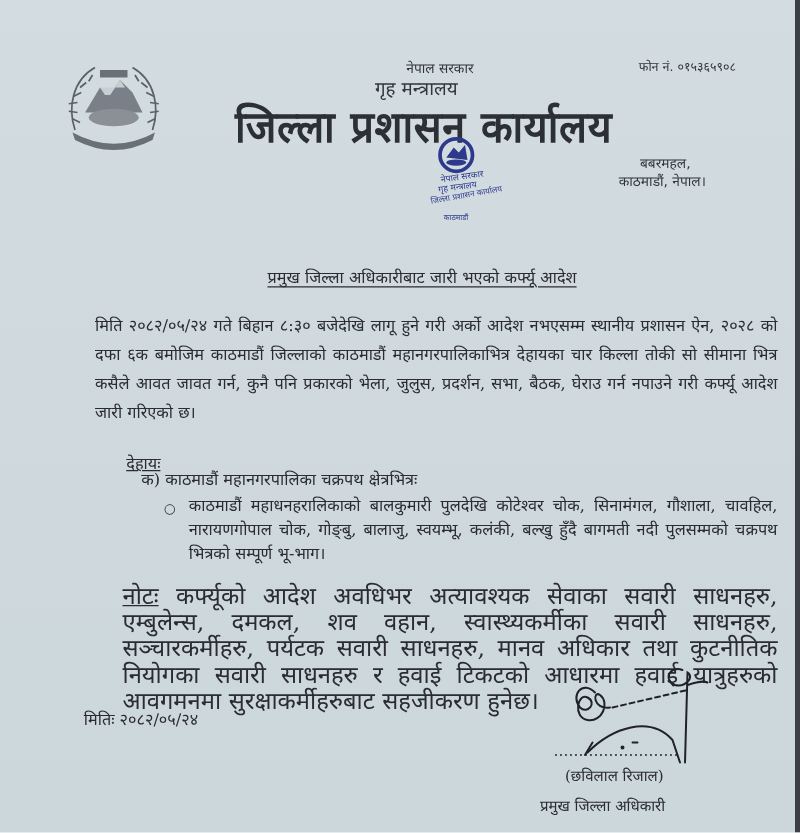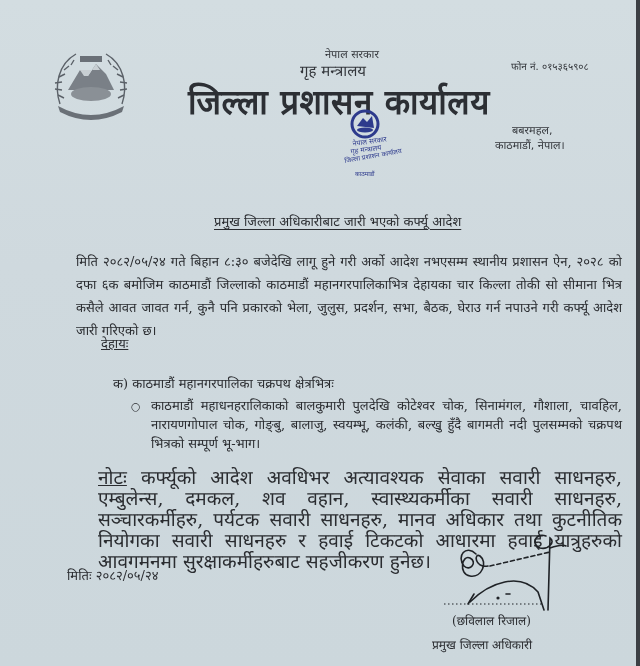--- a/index.html
+++ b/index.html
@@ -7,28 +7,28 @@
     width:640px; height:666px; overflow:hidden; position:relative;
     background: linear-gradient(180deg,#d3dde1 0%, #cfd9de 40%, #ccd7dc 100%);
     font-family: "DejaVu Serif", serif; color:#2a2c30;
   }
   .edge { position:absolute; right:0; top:0; width:4px; height:666px; background:#3c3f44; }
   .emblem { position:absolute; left:50px; top:46px; width:82px; height:76px; }
   .hdr-small { position:absolute; font-family:"DejaVu Sans", sans-serif; color:#33363b; }
   .gov { left:325px; top:46px; font-size:11px; }
   .ministry { left:300px; top:60px; font-size:15px; }
   .office { position:absolute; left:188px; top:78px; font-family:"DejaVu Sans", sans-serif; font-weight:bold; font-size:33px; color:#2c2f34; letter-spacing:0.5px; transform:scaleY(1.05); }
-  .phone { left:511px; top:59px; font-size:10px;text-align:right; }
+  .phone { left:511px; top:46px; font-size:10px;text-align:right; }
   .addr1 { left:512px; top:122px; font-size:11px; }
   .addr2 { left:495px; top:137px; font-size:11px; }
   .stamp { position:absolute; left:343px; top:108px; width:70px; height:72px; }
   .subject { position:absolute; left:214px; top:192px; font-size:13px; text-decoration:underline; text-underline-offset:3px;margin-top:20px; }
   .para { position:absolute; left:76px; width:546px; font-size:13px; line-height:23px; text-align:justify; }
   .p1 { top:250px; }
-  .heading-deh { position:absolute; left:101px; top:334px; font-size:13px; text-decoration:underline; }
+  .heading-deh { position:absolute; left:101px; top:361px; font-size:13px; text-decoration:underline; }
   .sec-a { position:absolute; left:113px; top:374px; font-size:13px; }
   .bullet-item { position:absolute; left:131px; top:396px; width:491px; font-size:13px; line-height:19px; display:flex; }
   .bullet { width:20px; font-size:11px; flex:none; padding-top:1px; }
   .bullet-text { text-align:justify; flex:1; }
   .note { position:absolute; left:98px; top:467px; width:524px; font-size:19px; line-height:21px; text-align:justify; }
   .note-label { text-decoration:underline; }
   .date { position:absolute; left:67px; top:566px; font-size:13px;text-align:right; }
   .sign { position:absolute; left:440px; top:532px; width:150px; height:82px; }
   .signer-name { position:absolute; left:452px; top:612px; font-size:12px; }
   .signer-title { position:absolute; left:432px; top:636px; font-size:12px; }

